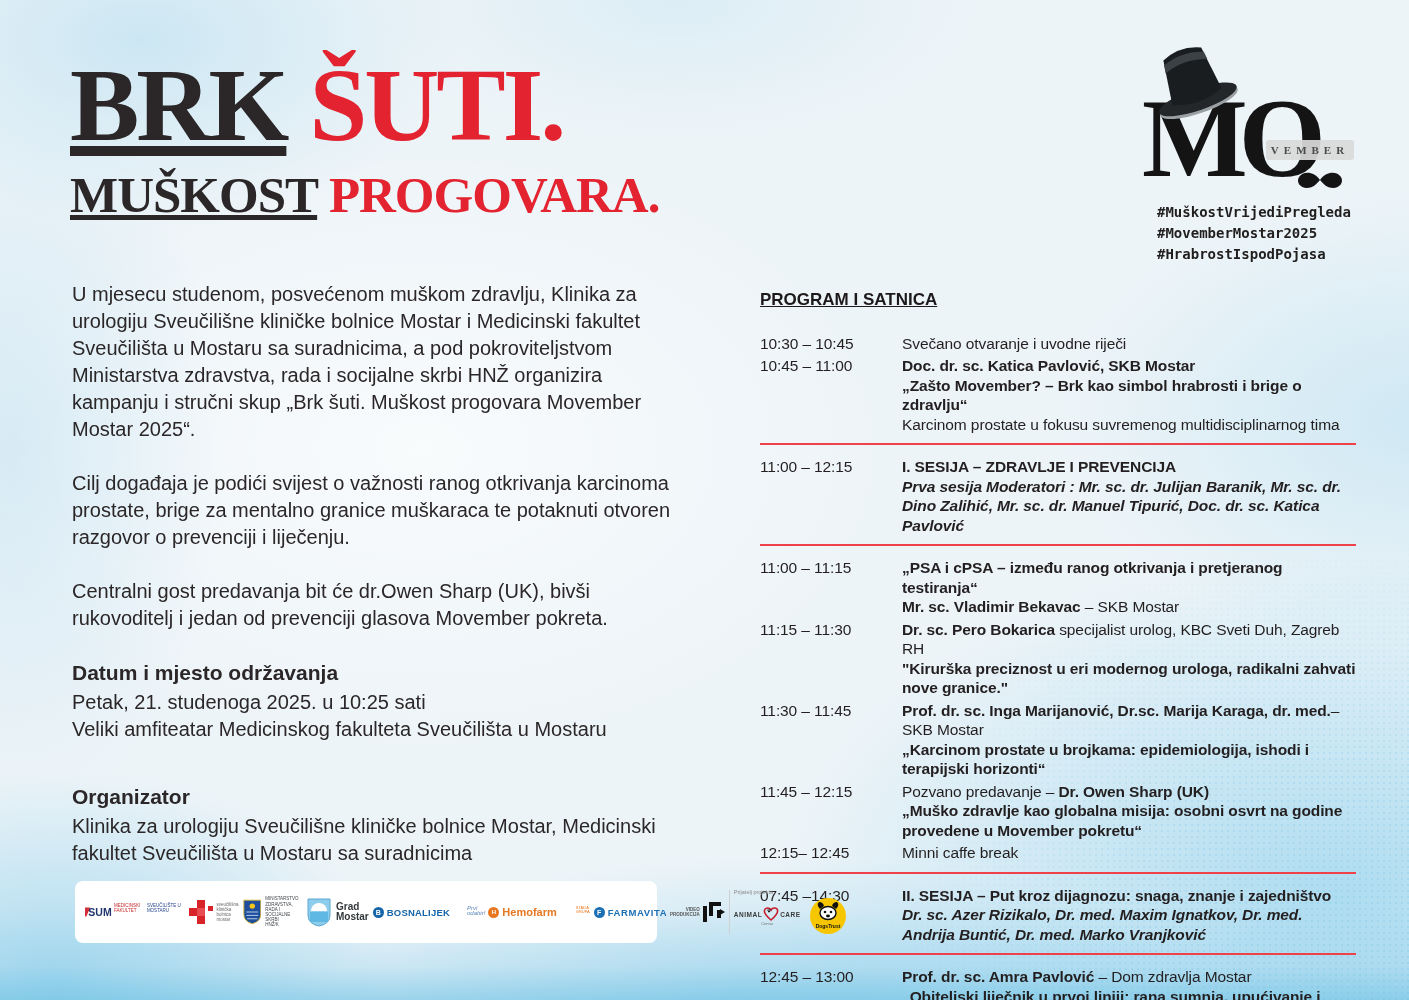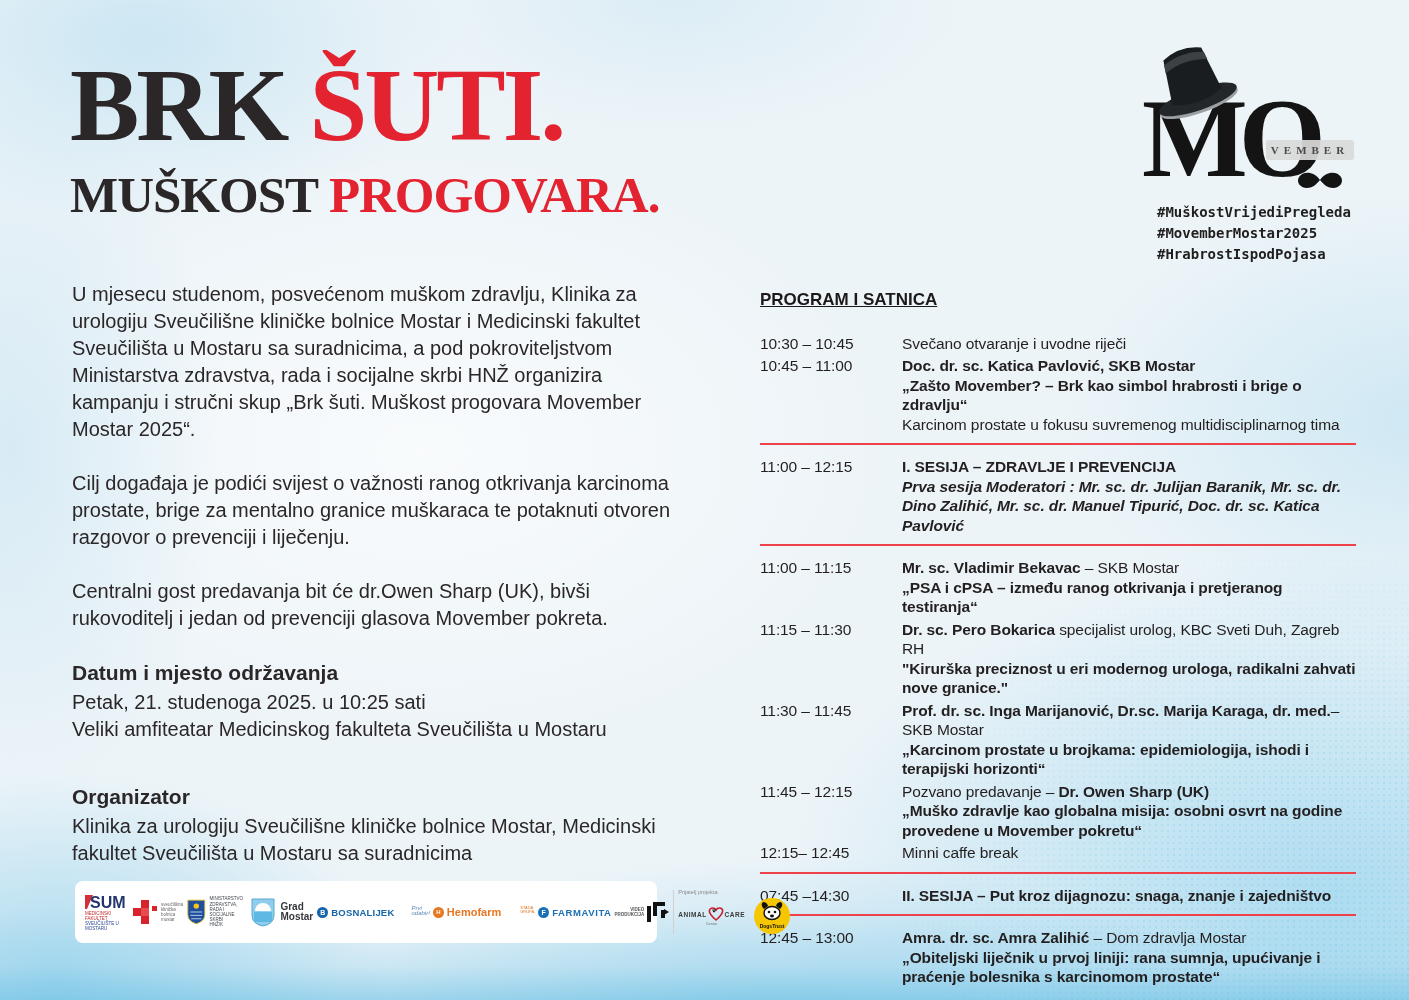--- a/index.html
+++ b/index.html
@@ -22,21 +22,21 @@
     position:absolute; right:0; bottom:0; width:520px; height:460px; pointer-events:none;
     background-image:radial-gradient(rgba(90,185,225,.55) 1px, rgba(90,185,225,0) 1.5px);
     background-size:6px 6px; opacity:.35;
     -webkit-mask-image:radial-gradient(ellipse at 85% 90%, #000 30%, transparent 75%);
     mask-image:radial-gradient(ellipse at 85% 90%, #000 30%, transparent 75%);
   }
   
   .title{position:absolute; left:70px; top:52px; font-family:"Liberation Serif", serif; font-weight:700;}
   .title .l1{font-size:104px; line-height:1.02; letter-spacing:-3px; white-space:nowrap;}
   .title .l2{font-size:51px; line-height:1; letter-spacing:-1px; margin-top:12px; white-space:nowrap;}
-  .dark{color:#2b2627;} .red{color:#e32330;}
+  .dark{color:#2b2627;text-decoration:underline;} .red{color:#e32330;}
   
   .leftcol{position:absolute; left:72px; top:281px; width:600px; font-size:20px; line-height:27px; color:#2b2728;}
   .leftcol p{margin:0 0 27px 0;}
   .subhead{font-weight:700; font-size:21px; margin:6px 0 3px 0;}
   .plain{margin:0;}
   .block-gap{height:34px;}
   
   .mologo{position:absolute; left:1138px; top:44px;}
   .hashtags{position:absolute; left:1157px; top:202px; font-family:"DejaVu Sans Mono", monospace; font-weight:700; font-size:14px; line-height:21px; color:#211e1e; letter-spacing:0px;}
   
@@ -139,22 +139,22 @@
           <div class="time">11:00 – 12:15</div>
           <div class="content">
             <div class="line"><span class="seg-b">I. SESIJA – ZDRAVLJE I PREVENCIJA</span></div>
             <div class="line"><span class="seg-i">Prva sesija Moderatori : Mr. sc. dr. Julijan Baranik, Mr. sc. dr. Dino Zalihić, Mr. sc. dr. Manuel Tipurić, Doc. dr. sc. Katica Pavlović</span></div>
           </div>
         </div>
         <div class="sep"></div>
         <div class="sched-row">
           <div class="time">11:00 – 11:15</div>
           <div class="content">
+            <div class="line"><span class="seg-b">„PSA i cPSA – između ranog otkrivanja i pretjeranog testiranja“</span></div>
             <div class="line"><span class="seg-b"> Mr. sc. Vladimir Bekavac</span><span class="seg-r"> – SKB Mostar</span></div>
-            <div class="line"><span class="seg-b">„PSA i cPSA – između ranog otkrivanja i pretjeranog testiranja“</span></div>
           </div>
         </div>
         <div class="sched-row">
           <div class="time">11:15 – 11:30</div>
           <div class="content">
             <div class="line"><span class="seg-b">Dr. sc. Pero Bokarica</span><span class="seg-r"> specijalist urolog, KBC Sveti Duh, Zagreb RH</span></div>
             <div class="line"><span class="seg-b">"Kirurška preciznost u eri modernog urologa, radikalni zahvati nove granice."</span></div>
           </div>
         </div>
         <div class="sched-row">
@@ -175,36 +175,37 @@
           <div class="time">12:15– 12:45</div>
           <div class="content">
             <div class="line"><span class="seg-r">Minni caffe break</span></div>
           </div>
         </div>
         <div class="sep"></div>
         <div class="sched-row">
           <div class="time">07:45 –14:30</div>
           <div class="content">
             <div class="line"><span class="seg-b">II. SESIJA – Put kroz dijagnozu: snaga, znanje i zajedništvo</span></div>
+            <div class="line"><span class="seg-i">Dr. sc. Azer Rizikalo, Dr. med. Maxim Ignatkov, Dr. med. Andrija Buntić, Dr. med. Marko Vranjković</span></div>
           </div>
         </div>
         <div class="sep"></div>
         <div class="sched-row">
           <div class="time">12:45 – 13:00</div>
           <div class="content">
-            <div class="line"><span class="seg-b">Amra. dr. sc. Amra Zalihić</span><span class="seg-r"> – Dom zdravlja Mostar</span></div>
+            <div class="line"><span class="seg-b">Prof. dr. sc. Amra Pavlović</span><span class="seg-r"> – Dom zdravlja Mostar</span></div>
             <div class="line"><span class="seg-b">„Obiteljski liječnik u prvoj liniji: rana sumnja, upućivanje i praćenje bolesnika s karcinomom prostate“</span></div>
           </div>
         </div>
       </div>
   </div>
 
   <div class="sponsors">
     <div class="sp">
-      <div style="display:flex;flex-direction:column;align-items:flex-start;">
+      <div style="display:flex;flex-direction:row;align-items:flex-start;">
         <svg width="44" height="18" viewBox="0 0 44 18">
           <polygon points="0,2 8,2 2,16 0,16" fill="#d32f3a"></polygon>
           <text x="5" y="15" font-family="Liberation Sans, sans-serif" font-size="16" font-weight="700" fill="#22356e">SUM</text>
         </svg>
         <div class="tiny redtx">MEDICINSKI FAKULTET</div>
         <div class="tiny blutx">SVEUČILIŠTE U MOSTARU</div>
       </div>
     </div>
 
     <div class="sp">

